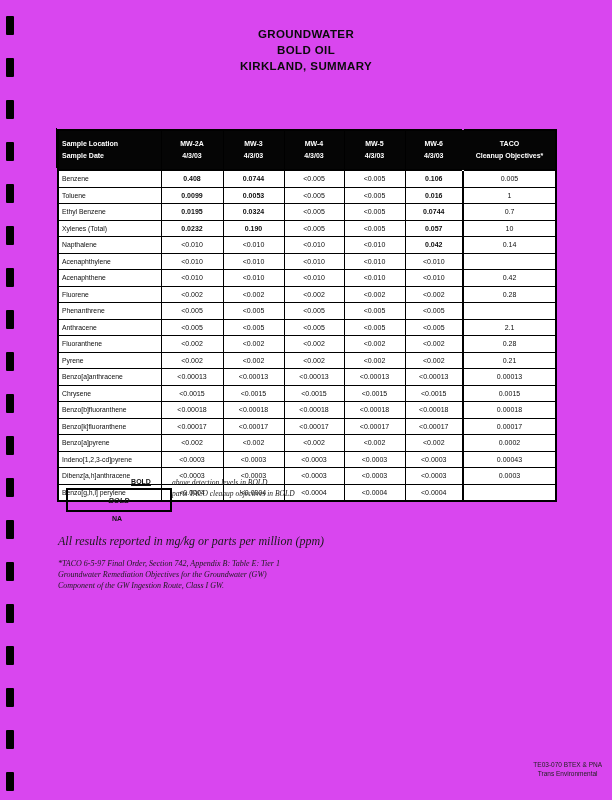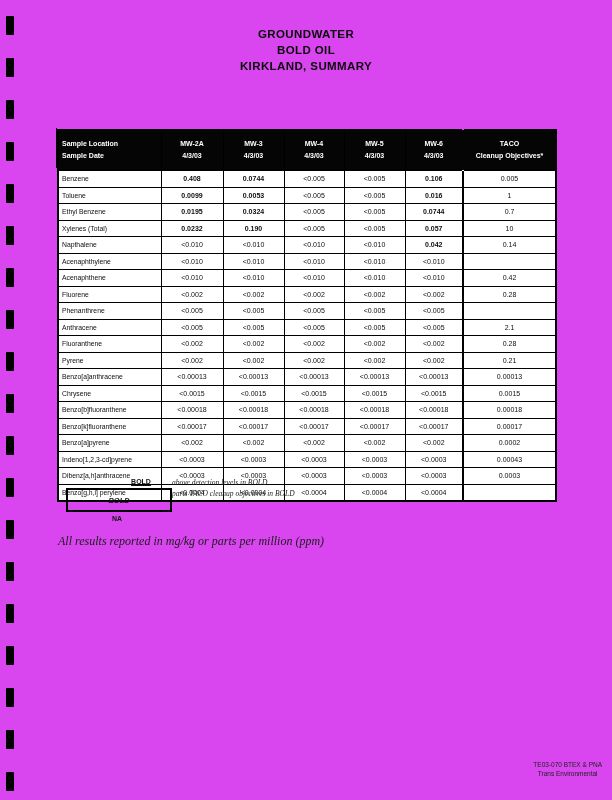--- a/index.html
+++ b/index.html
@@ -350,19 +350,24 @@
       <div class="legend-na">NA</div>
     </div>
     <div class="legend-desc">
       <div>above detection levels in BOLD</div>
       <div>parts TACO cleanup objectives in BOLD</div>
     </div>
   </div>
 
   <div class="note-units">All results reported in mg/kg or parts per million (ppm)</div>
 
+  <div class="note-taco">
+    <div>*TACO 6-5-97 Final Order, Section 742, Appendix B: Table E: Tier 1</div>
+    <div>Groundwater Remediation Objectives for the Groundwater (GW)</div>
+    <div>Component of the GW Ingestion Route, Class I GW.</div>
+  </div>
 
   <div class="footer">
     <div>TE03-070 BTEX &amp; PNA</div>
     <div>Trans Environmental</div>
   </div>
 
 </div>
 
 </body></html>

